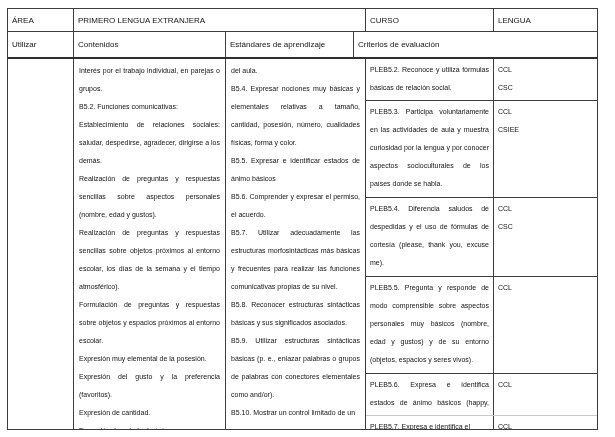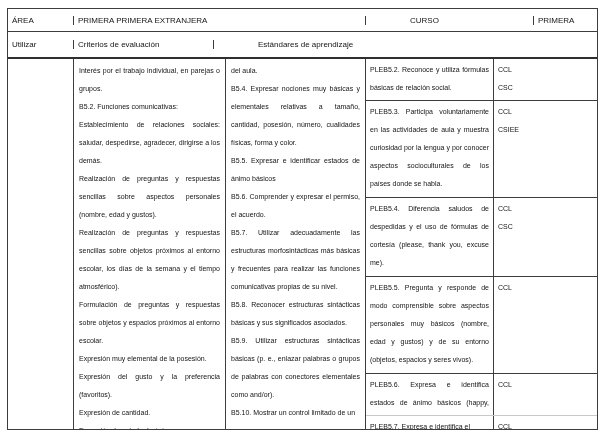--- a/index.html
+++ b/index.html
@@ -12,36 +12,36 @@
     overflow:hidden;
   }
   .tbl{
     position:absolute;left:7px;top:8px;
     width:591px;height:422px;
     border:1px solid #3d3d3d;
     box-sizing:border-box;
     display:flex;flex-direction:column;
     background:#fff;
   }
-  .hrow{display:flex;flex:none;align-items:center;}
+  .hrow{display:flex;flex:none;}
   .hrow1{height:22px;border-bottom:1px solid #3d3d3d;}
   .hrow2{height:25px;border-bottom:2px solid #2f2f2f;}
   .hcell{
     box-sizing:border-box;
     border-right:1px solid #3d3d3d;
     display:flex;align-items:center;
     padding:0 4px;
     font-size:8px;
     white-space:nowrap;overflow:hidden;
   }
   .hcell:last-child{border-right:none;flex:1;}
   .w-obj{width:66px;}
   .w-cont{width:152px;}
   .w-crit{width:140px;}
-  .w-std{width:128px;margin-left:40px;}
+  .w-std{width:128px;}
   .w-subject{width:292px;}
   .brow{flex:1;display:flex;overflow:hidden;}
   .bcell{
     box-sizing:border-box;
     border-right:1px solid #3d3d3d;
     overflow:hidden;
     font-size:7px;
   }
   .col-obj{width:66px;}
   .col-cont{width:152px;padding:3px 5px;}
@@ -80,29 +80,30 @@
   .comp-line{white-space:nowrap;}
 </style>
 </head>
 <body>
 
 <div class="canvas">
   <div class="tbl">
 
     <div class="hrow hrow1">
       <div class="hcell w-obj">ÁREA</div>
-      <div class="hcell w-subject">PRIMERA PRIMERA EXTRANJERA</div>
+      <div class="hcell w-subject">PRIMERO LENGUA EXTRANJERA</div>
       <div class="hcell w-std">CURSO</div>
-      <div class="hcell">PRIMERA</div>
+      <div class="hcell">LENGUA</div>
     </div>
 
     <div class="hrow hrow2">
       <div class="hcell w-obj">Utilizar</div>
+      <div class="hcell w-cont">Contenidos</div>
+      <div class="hcell w-std">Estándares de aprendizaje</div>
       <div class="hcell w-crit">Criterios de evaluación</div>
-      <div class="hcell w-std">Estándares de aprendizaje</div>
     </div>
 
     <div class="brow">
       <div class="bcell col-obj"></div>
       <div class="bcell col-cont" id="contenidos-cell">
           <p>Interés por el trabajo individual, en parejas o grupos.</p>
           <p>B5.2. Funciones comunicativas:</p>
           <p>Establecimiento de relaciones sociales: saludar, despedirse, agradecer, dirigirse a los demás.</p>
           <p>Realización de preguntas y respuestas sencillas sobre aspectos personales (nombre, edad y gustos).</p>
           <p>Realización de preguntas y respuestas sencillas sobre objetos próximos al entorno escolar, los días de la semana y el tiempo atmosférico).</p>

